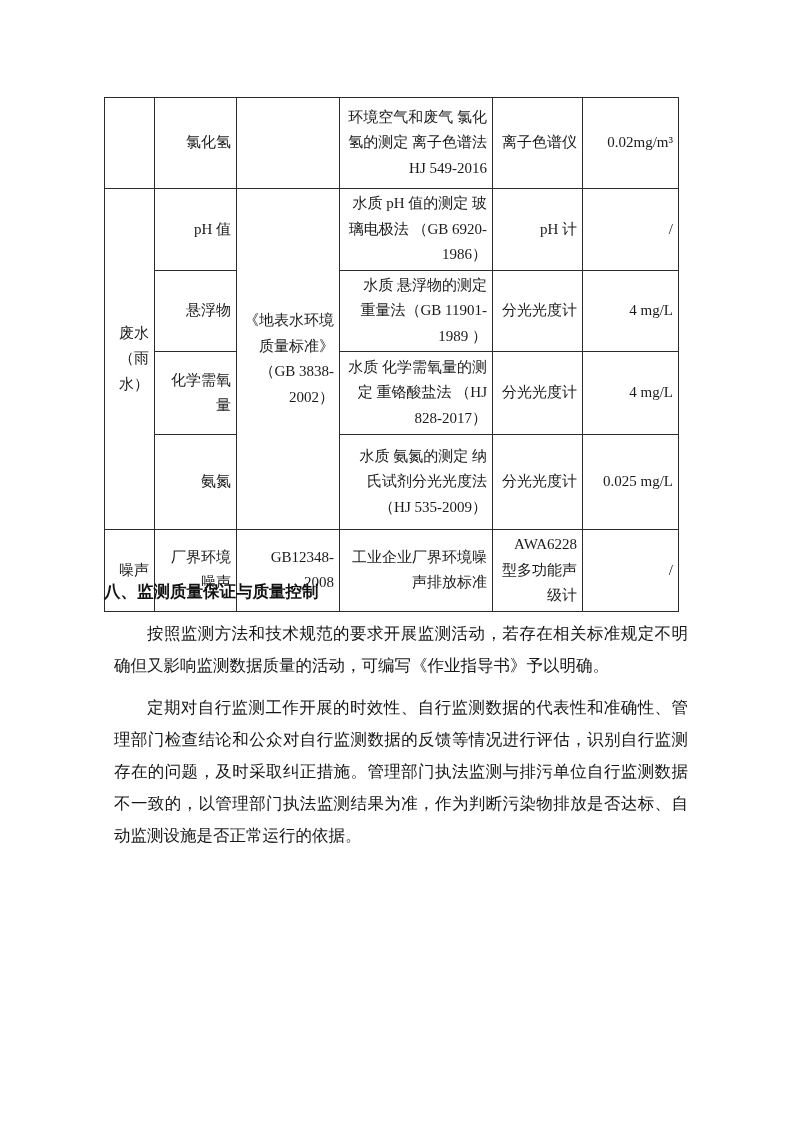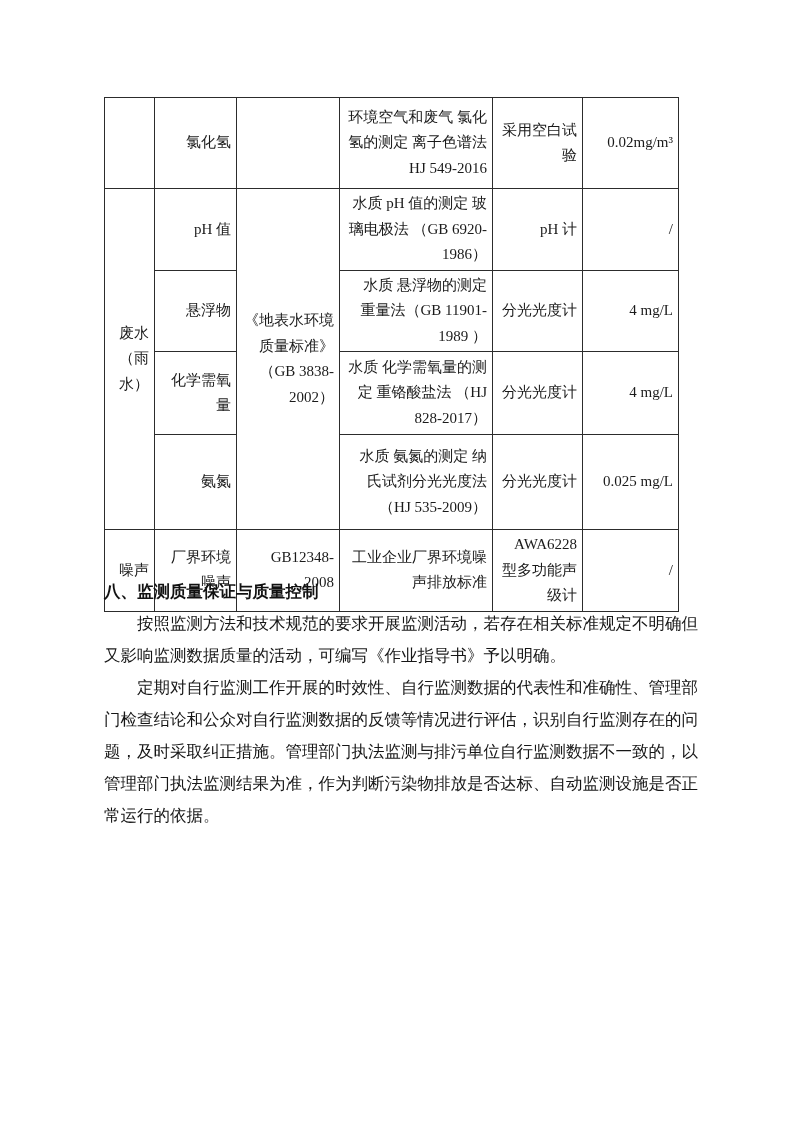--- a/index.html
+++ b/index.html
@@ -39,21 +39,21 @@
     font-weight: bold;
     line-height: 34px;
     margin: 0;
     color: #111111;
   }
   .body-para {
     font-size: 16.5px;
     line-height: 32px;
     text-align: justify;
     text-indent: 2em;
-    margin: 0;
+    margin: 10px;
     color: #161616;
   }
 </style>
 </head>
 <body>
 
 <table class="doc-table">
   <colgroup>
     <col style="width:50px">
       <col style="width:82px">
@@ -61,21 +61,21 @@
     <col style="width:153px">
       <col style="width:90px">
       <col style="width:96px">
   </colgroup>
   <tbody>
     <tr style="height:91px">
       <td></td>
       <td>氯化氢</td>
       <td></td>
       <td>环境空气和废气 氯化氢的测定 离子色谱法 HJ 549-2016</td>
-      <td>采用空白试验</td>
+      <td>离子色谱仪</td>
       <td>0.02mg/m³</td>
     </tr>
     <tr style="height:73px">
       <td rowspan="4">废水（雨水）</td>
       <td>pH 值</td>
       <td rowspan="4">《地表水环境质量标准》 （GB 3838-2002）</td>
       <td>水质 pH 值的测定 玻璃电极法 （GB 6920-1986）</td>
       <td>pH 计</td>
       <td>/</td>
     </tr>

